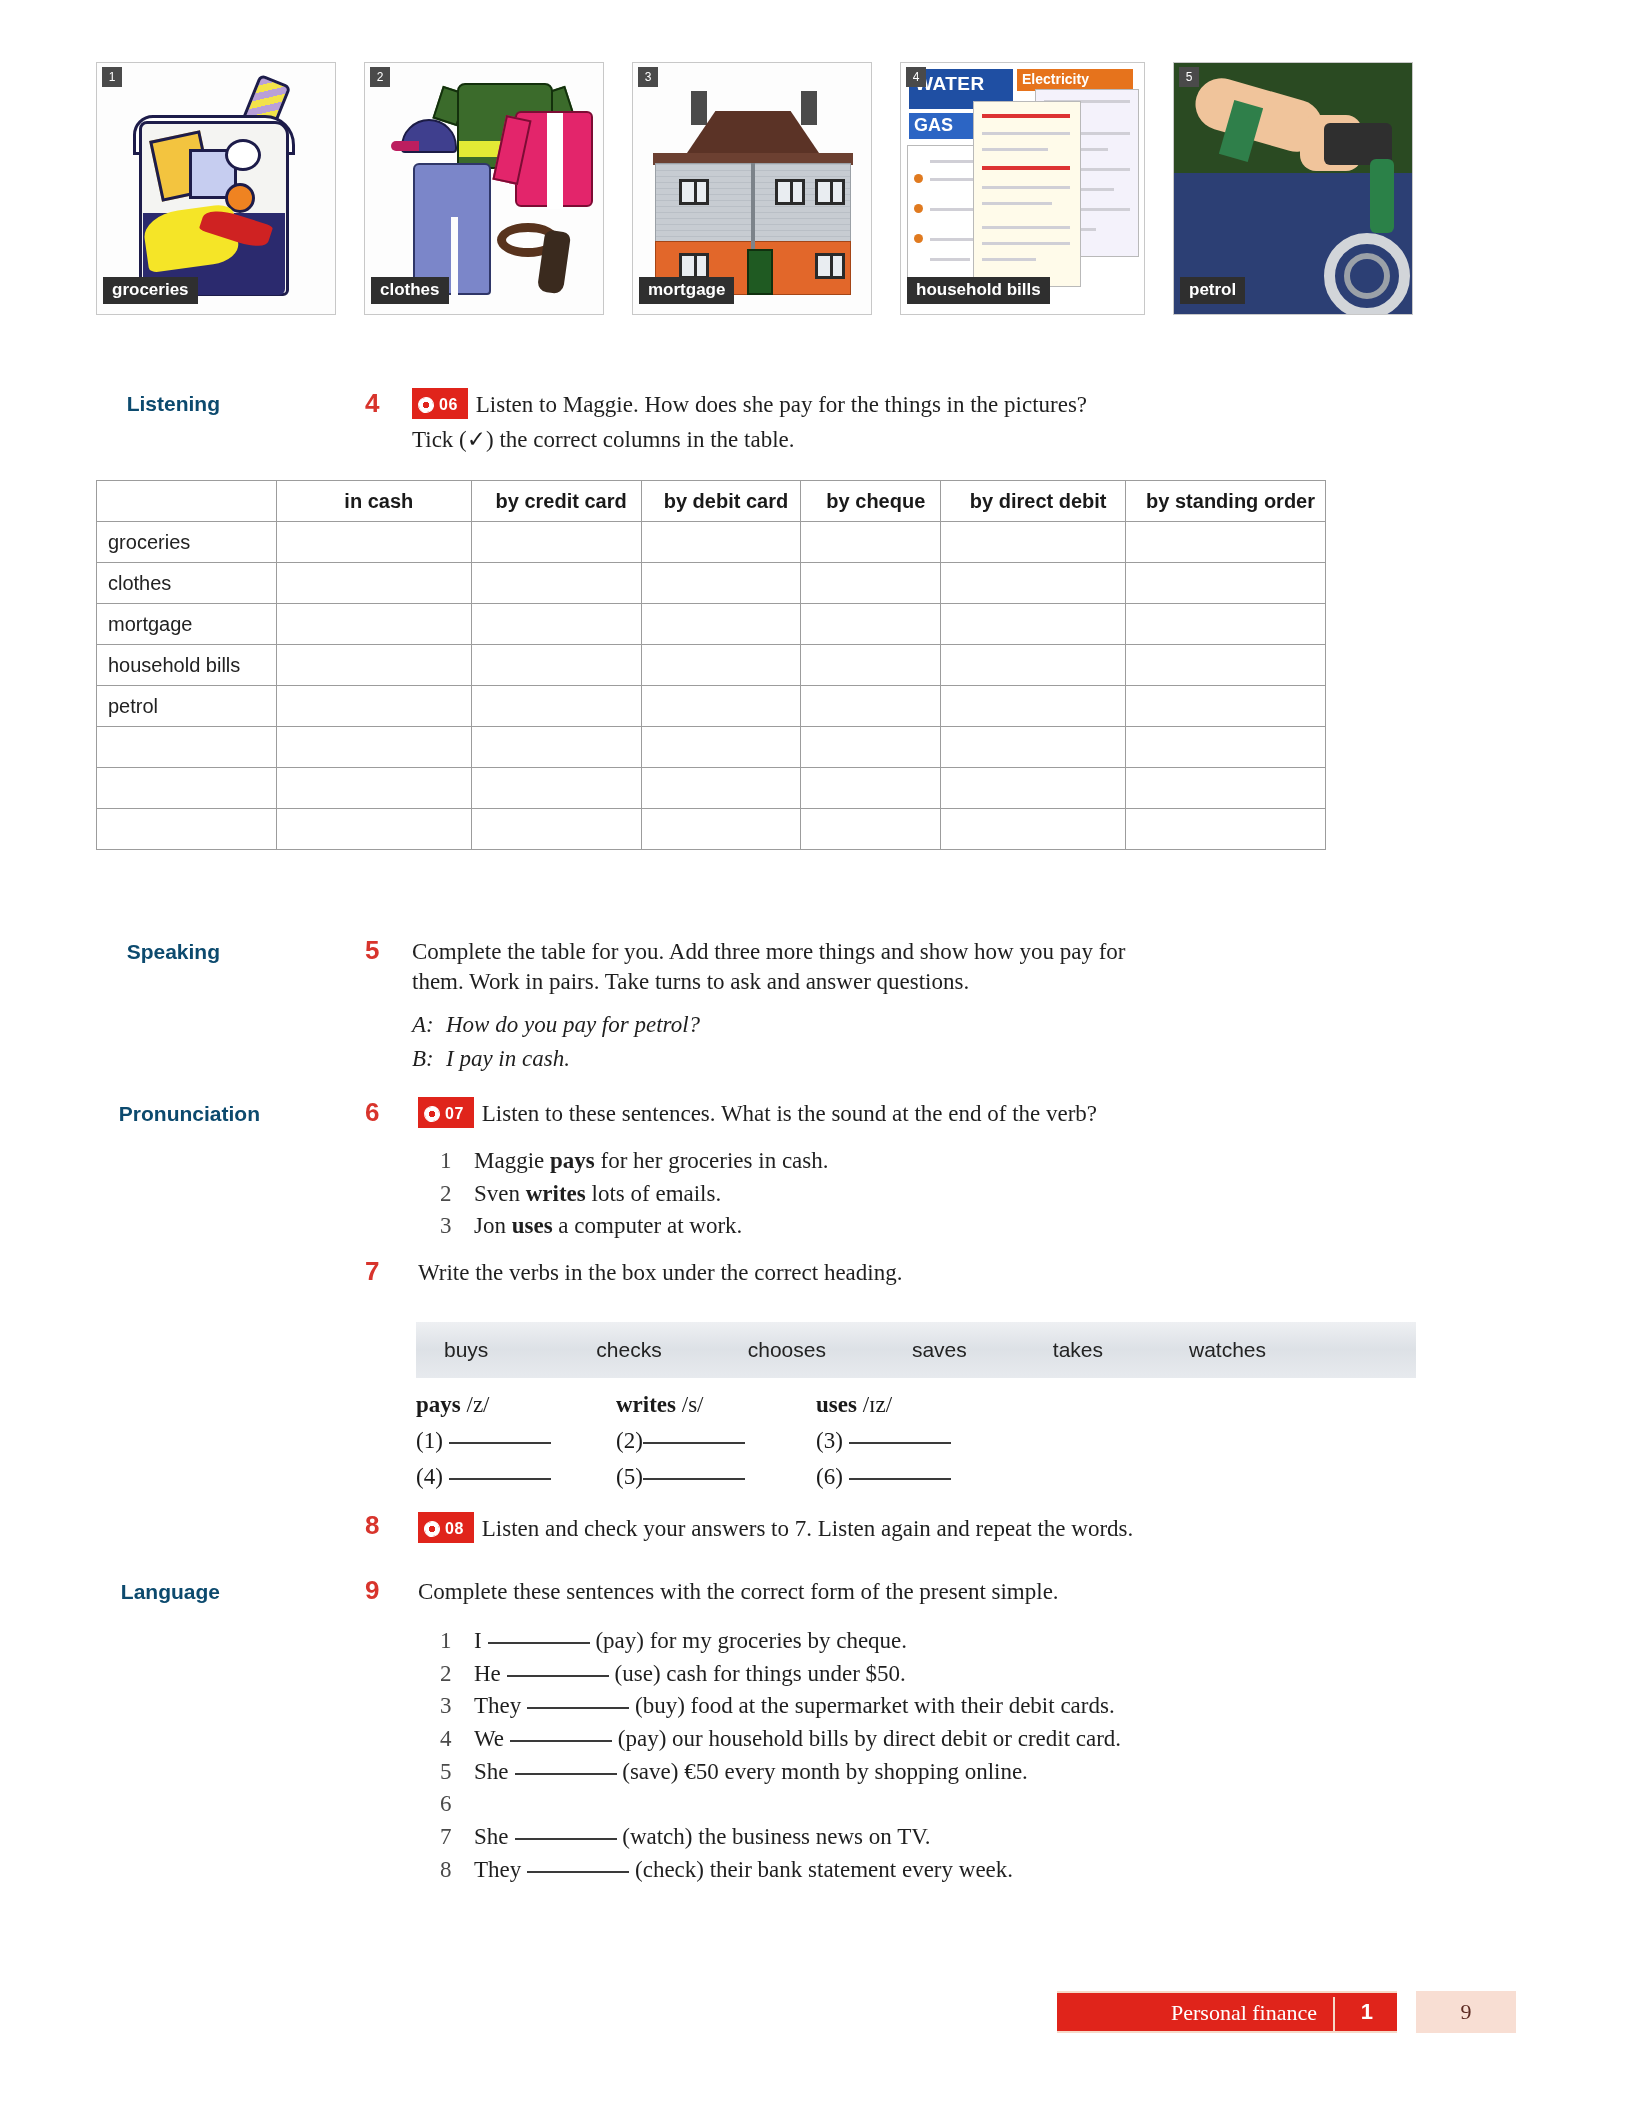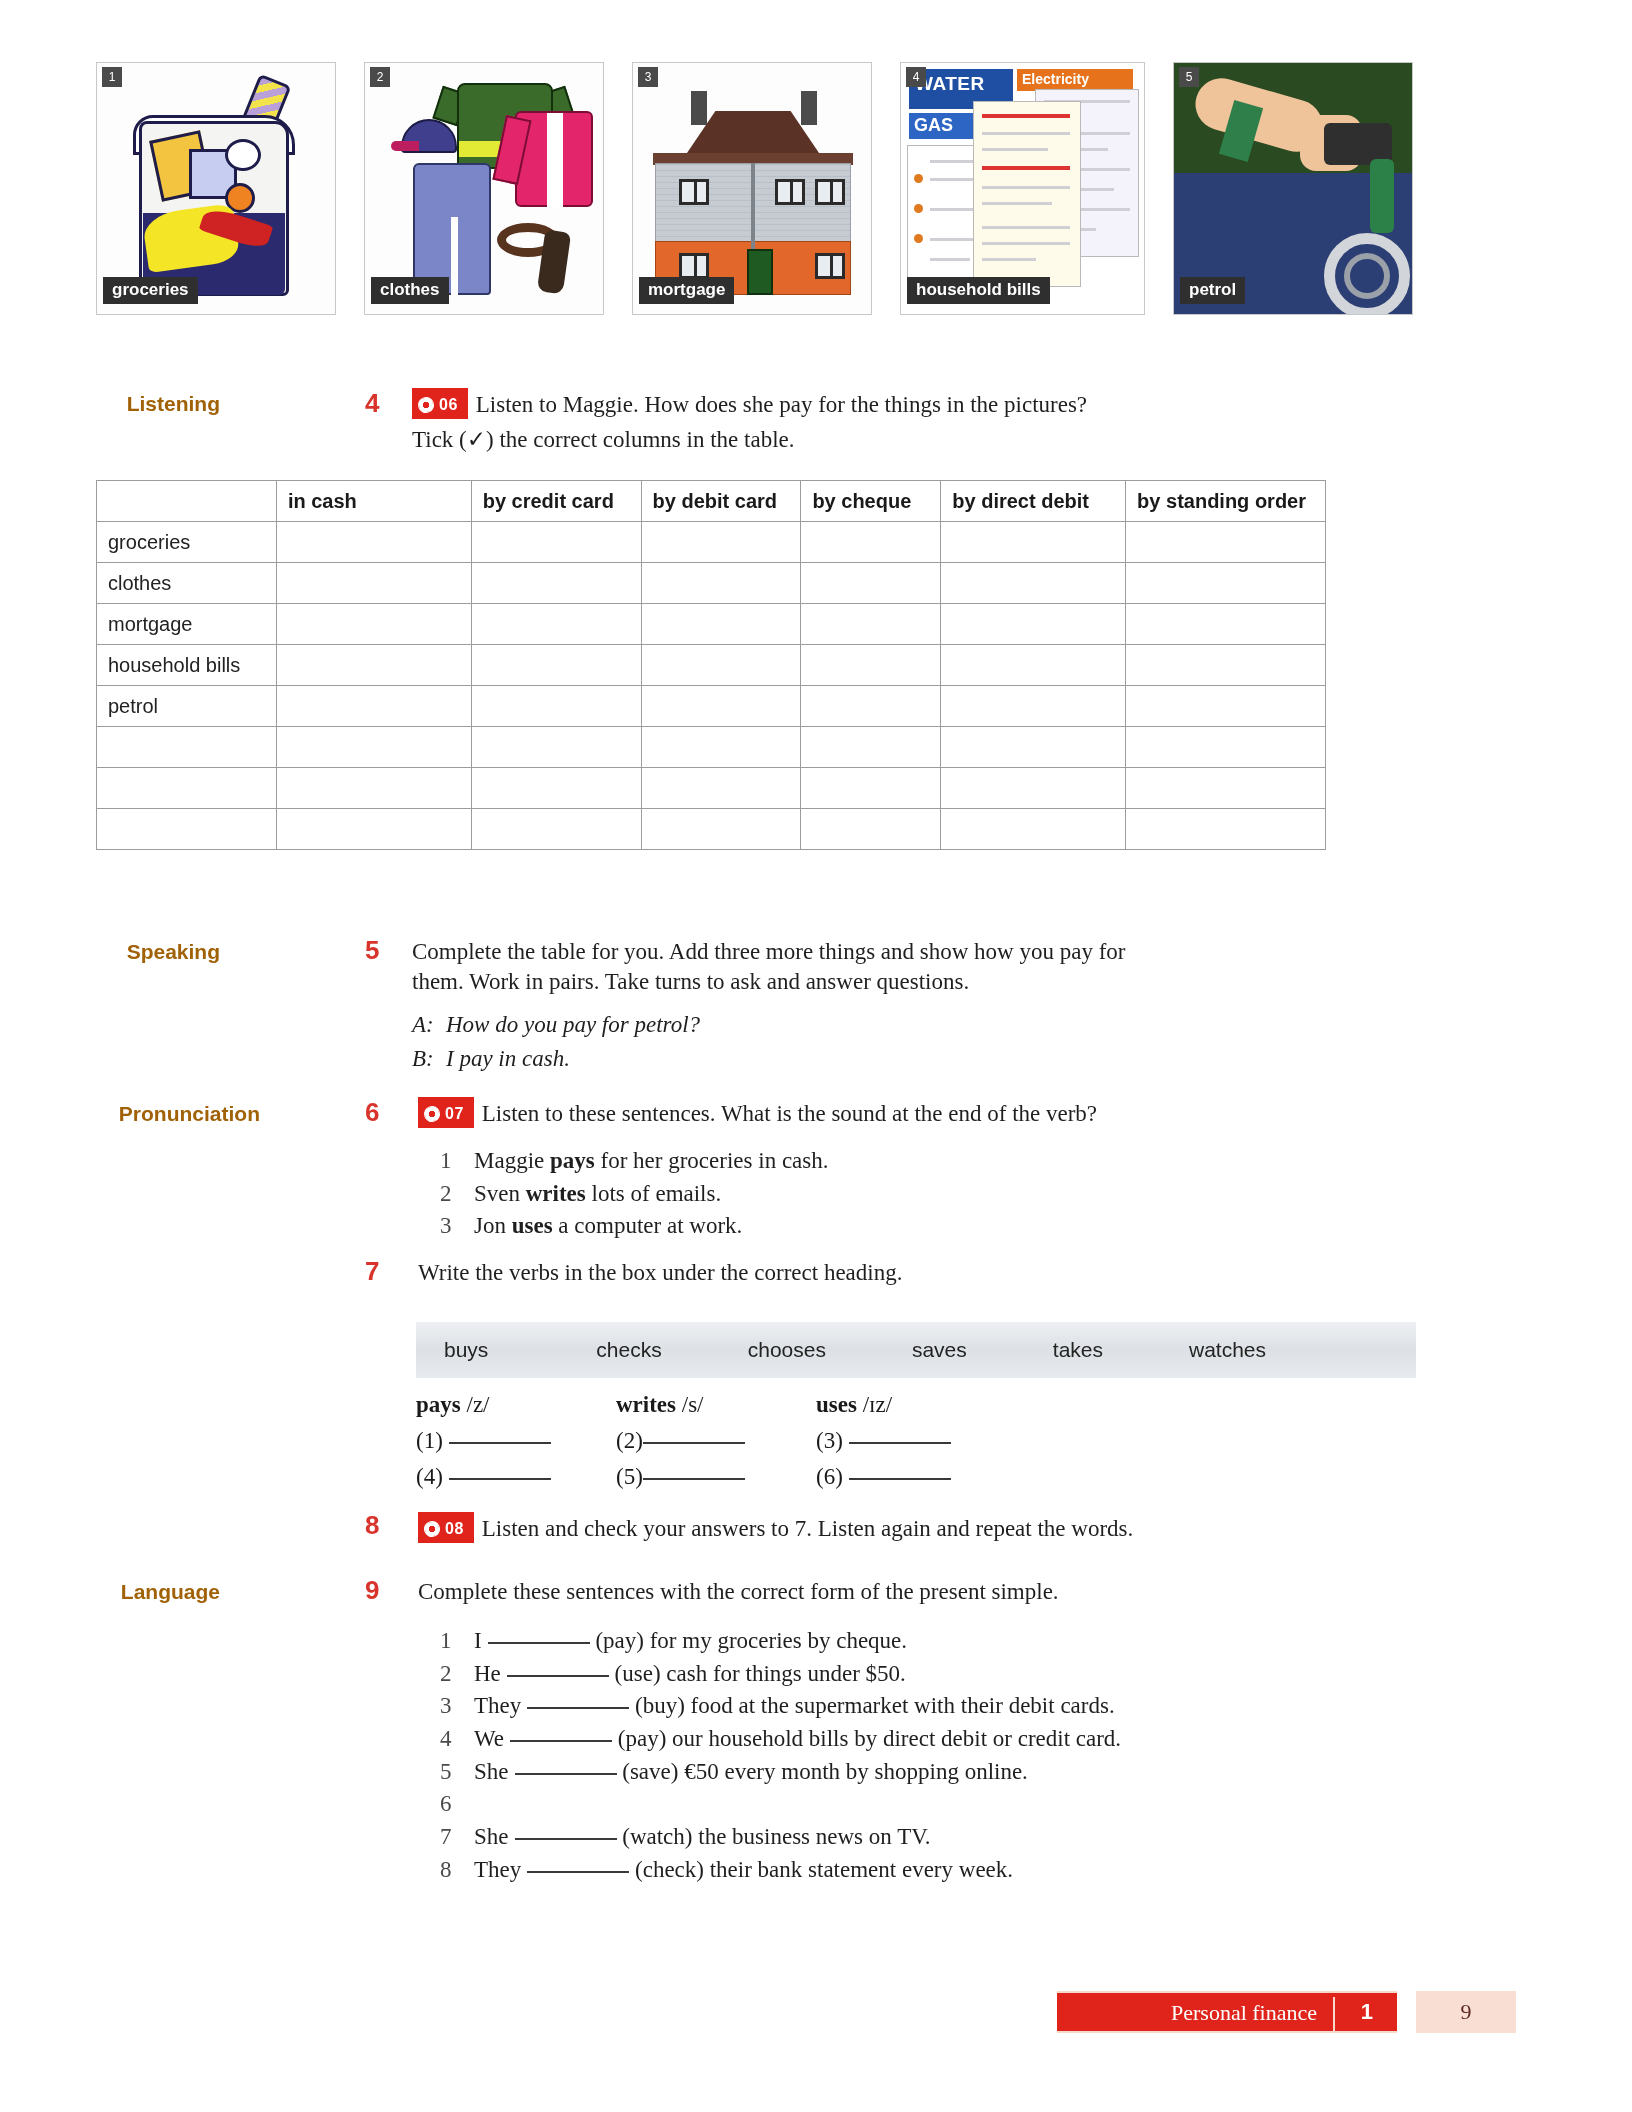--- a/index.html
+++ b/index.html
@@ -90,38 +90,38 @@
   .p-bg   { position:absolute; inset:0; background:#233157;}
   .p-car  { position:absolute; left:0; top:110px; width:245px; height:143px; background:#2c3f74;}
   .p-grn  { position:absolute; left:0; top:0; width:245px; height:122px; background:#2a4a22;}
   .p-arm  { position:absolute; left:20px; top:26px; width:130px; height:52px; background:#f0c49b; border-radius:26px; transform:rotate(16deg);}
   .p-hand { position:absolute; left:126px; top:52px; width:62px; height:56px; background:#f0c49b; border-radius:16px;}
   .p-cuff { position:absolute; left:52px; top:40px; width:30px; height:56px; background:#2f7f4a; transform:rotate(16deg);}
   .p-noz  { position:absolute; left:150px; top:60px; width:68px; height:42px; background:#2f2f2f; border-radius:6px;}
   .p-pipe { position:absolute; left:196px; top:96px; width:24px; height:74px; background:#2b8148; border-radius:6px;}
   .p-wheel{ position:absolute; left:150px; top:170px; width:86px; height:86px; border:11px solid #d2d5d9; border-radius:50%;}
   .p-hub  { position:absolute; left:170px; top:190px; width:46px; height:46px; border:6px solid #9ba1a8; border-radius:50%;}
-  .label { position:absolute; font-family:"Liberation Sans", sans-serif; font-weight:bold; font-size:21px; color:#a16207;
+  .label { position:absolute; font-family:"Liberation Sans", sans-serif; font-weight:bold; font-size:21px; color:#0c4a6e;
            text-align:right; width:200px; }
   .exnum { position:absolute; font-family:"Liberation Sans", sans-serif; font-weight:bold; font-size:26px; color:#d8342c; }
   .body  { position:absolute; font-size:23px; line-height:1.32; color:#1f1f1f; }
 
   .audio { display:inline-block; background:#e0241b; color:#fff; font-family:"Liberation Sans", sans-serif;
            font-weight:bold; font-size:16px; padding:6px 10px 4px 6px; vertical-align:2px; margin-right:8px;
            letter-spacing:.5px; position:relative; }
   .audio .cd { display:inline-block; width:16px; height:16px; border-radius:50%;
            background:radial-gradient(circle at 50% 50%, #e0241b 0 3px, #fff 3px 100%);
            border:1px solid #fff; vertical-align:-3px; margin-right:5px;
            transform:rotate(-18deg); }
 
   
   .tick-table { position:absolute; left:96px; top:480px; width:1230px; border-collapse:collapse;
                 font-family:"Liberation Sans", sans-serif; }
   .tick-table td, .tick-table th { border:1px solid #9c9c9c; height:41px; }
-  .tick-table th { font-size:20px; font-weight:bold; text-align:left; padding-left:11px; color:#1a1a1a; }
+  .tick-table th { font-size:20px; font-weight:bold; text-align:center; padding-left:11px; color:#1a1a1a; }
   .tick-table td.rowlab { font-size:20px; padding-left:11px; color:#222; }
   .c-first { width:180px; }
   .c-cash  { width:195px; }
   .c-cc    { width:170px; }
   .c-dc    { width:160px; }
   .c-chq   { width:140px; }
   .c-dd    { width:185px; }
   .c-so    { width:200px; }
 
   

